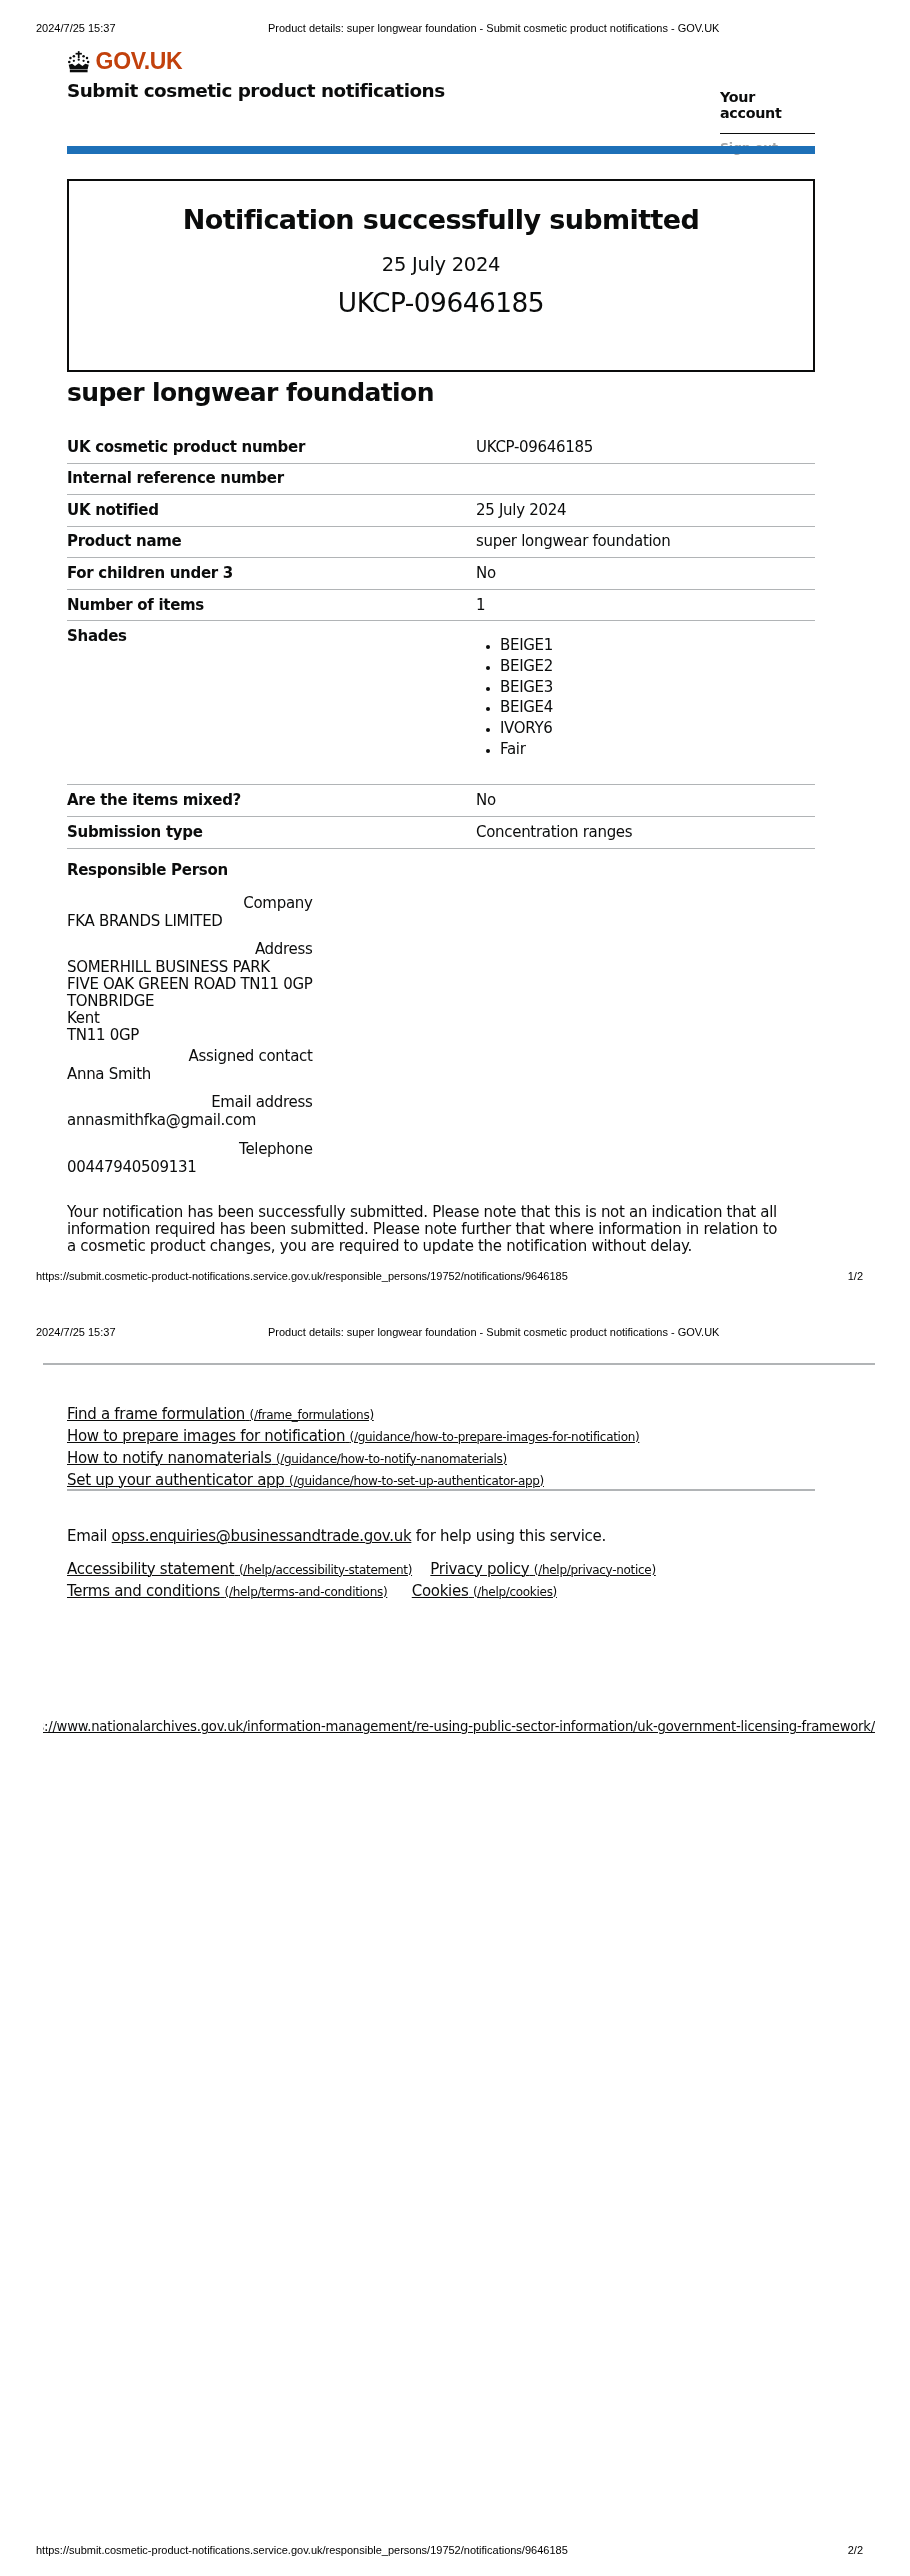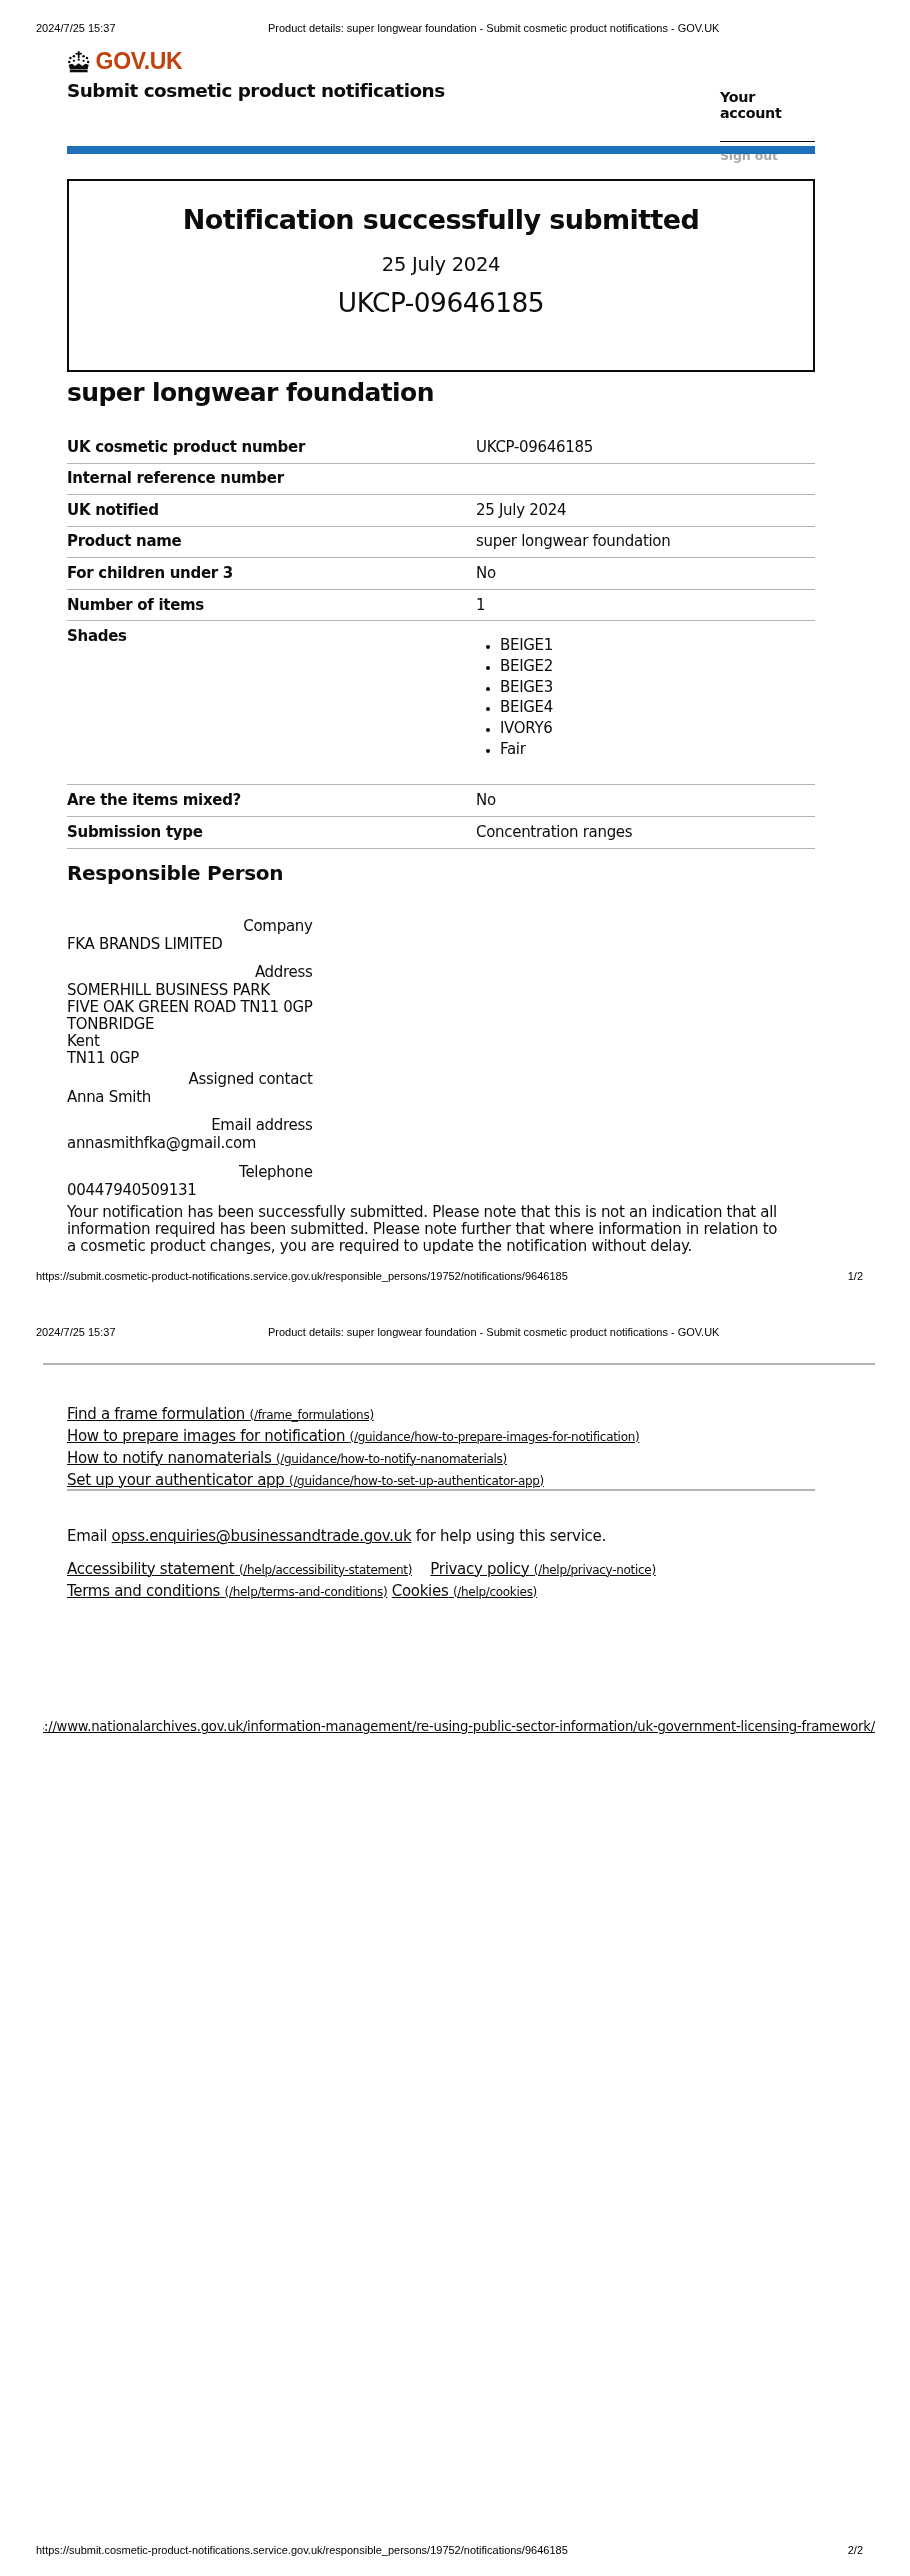--- a/index.html
+++ b/index.html
@@ -6,37 +6,37 @@
   body { width: 910px; height: 2576px; position: relative; overflow: hidden;
          font-family: "DejaVu Sans", sans-serif; color: #0b0c0c; }
   .print-hdr, .print-ftr { position: absolute; left: 36px; right: 47px; font-family: "Liberation Sans", sans-serif;
          font-size: 11px; color: #000; display: flex; }
   .print-hdr .dt { width: 232px; }
   .print-ftr { justify-content: space-between; }
   .logo { position: absolute; left: 67px; top: 48px; display: flex; align-items: center; gap: 4.6px; }
   .logo .govuk { font-family: "Liberation Sans", sans-serif; font-weight: bold; font-size: 23px; letter-spacing: -0.3px; color: #c2410c; }
   .svc-title { position: absolute; left: 67px; top: 80px; font-size: 18.4px; font-weight: bold; letter-spacing: -0.5px; }
   .acct { position: absolute; left: 720px; top: 89px; width: 95px; }
-  .acct .yours { font-size: 14.3px; font-weight: bold; letter-spacing: -0.3px; padding-bottom: 20px; border-bottom: 1.7px solid #0b0c0c; }
+  .acct .yours { font-size: 14.3px; font-weight: bold; letter-spacing: -0.3px; padding-bottom: 12px; border-bottom: 1.7px solid #0b0c0c; }
   .acct .signout { font-size: 12.6px; font-weight: bold; color: #a9a9a9; margin-top: 5.7px; letter-spacing: -0.2px; }
   .blue-bar { position: absolute; left: 67px; top: 146px; width: 748px; height: 8px; background: #1d70b8; }
   .panel { position: absolute; left: 67px; top: 179px; width: 744px; height: 189px; border: 2.9px solid #0b0c0c; text-align: center; box-sizing: content-box; }
   .panel h1 { margin: 0; padding-top: 23px; font-size: 27px; font-weight: bold; letter-spacing: -0.6px; }
   .panel .pdate { font-size: 19.5px; margin-top: 18.4px; letter-spacing: -0.3px; }
   .panel .pnum { font-size: 26.4px; margin-top: 10.3px; letter-spacing: -0.5px; }
   .prod-h { position: absolute; left: 67px; top: 378px; font-size: 25px; font-weight: bold; letter-spacing: -0.6px; margin: 0; }
   .sl { position: absolute; left: 67px; top: 432px; width: 748px; }
   .row { display: flex; border-bottom: 1.7px solid #b1b4b6; font-size: 15px; letter-spacing: -0.3px; }
   .row .k { width: 409px; font-weight: bold; padding: 5.7px 0 6.9px 0; }
   .row .v { flex: 1; padding: 5.7px 0 6.9px 0; }
   .row .v ul { margin: 8px; padding-left: 16px; }
   .row .v li { line-height: 20.7px; }
   .row .v li::marker { font-size: 11.5px; }
   .rp { position: absolute; left: 67px; top: 861px; font-size: 15px; letter-spacing: -0.3px; }
-  .rp h3 { margin: 0 0 32px 0; font-size: 20px; font-weight: bold; }
+  .rp h3 { margin: 0 0 15px 0; font-size: 15px; font-weight: bold; }
   .rp .lbl { font-weight: normal; margin: 0; text-align: right; }
   .rp .val { margin: 1.1px 0 0 0; line-height: 17px; }
   .rp .blk { margin-bottom: 10.3px; }
   .notice { position: absolute; left: 67px; top: 1204px; width: 723px; font-size: 15px; line-height: 17px; letter-spacing: -0.3px; }
   .rule-wide { position: absolute; left: 43px; top: 1363px; width: 832px; height: 1.7px; background: #b1b4b6; }
   .links { position: absolute; left: 67px; top: 1404px; font-size: 15px; letter-spacing: -0.3px; }
   .links a, .ftr a { color: #0b0c0c; text-decoration: underline; text-decoration-thickness: 1.1px; }
   .links div { line-height: 21px; }
   .small { font-size: 12px; }
   .rule-in { position: absolute; left: 67px; top: 1489px; width: 748px; height: 1.7px; background: #b1b4b6; }
@@ -190,21 +190,21 @@
 
 <div class="rule-in"></div>
 
 <div class="ftr">
   <div class="help"><span>Email </span><a>opss.enquiries@businessandtrade.gov.uk</a><span> for help using this service.</span></div>
   <div class="row2">
     <a><span>Accessibility statement</span> <span class="small">(/help/accessibility-statement)</span></a>
     <a><span>Privacy policy</span> <span class="small">(/help/privacy-notice)</span></a>
   </div>
   <div class="row2">
-    <a style="margin-right:0;"><span>Terms and conditions</span> <span class="small">(/help/terms-and-conditions)</span></a>
+    <a style="margin-right:20px;"><span>Terms and conditions</span> <span class="small">(/help/terms-and-conditions)</span></a>
     <a><span>Cookies</span> <span class="small">(/help/cookies)</span></a>
   </div>
 </div>
 
 <div class="ogl">
   <a>https://www.nationalarchives.gov.uk/information-management/re-using-public-sector-information/uk-government-licensing-framework/</a>
 </div>
 
 <div class="print-ftr" style="top:2544px;">
   <span>https://submit.cosmetic-product-notifications.service.gov.uk/responsible_persons/19752/notifications/9646185</span>

